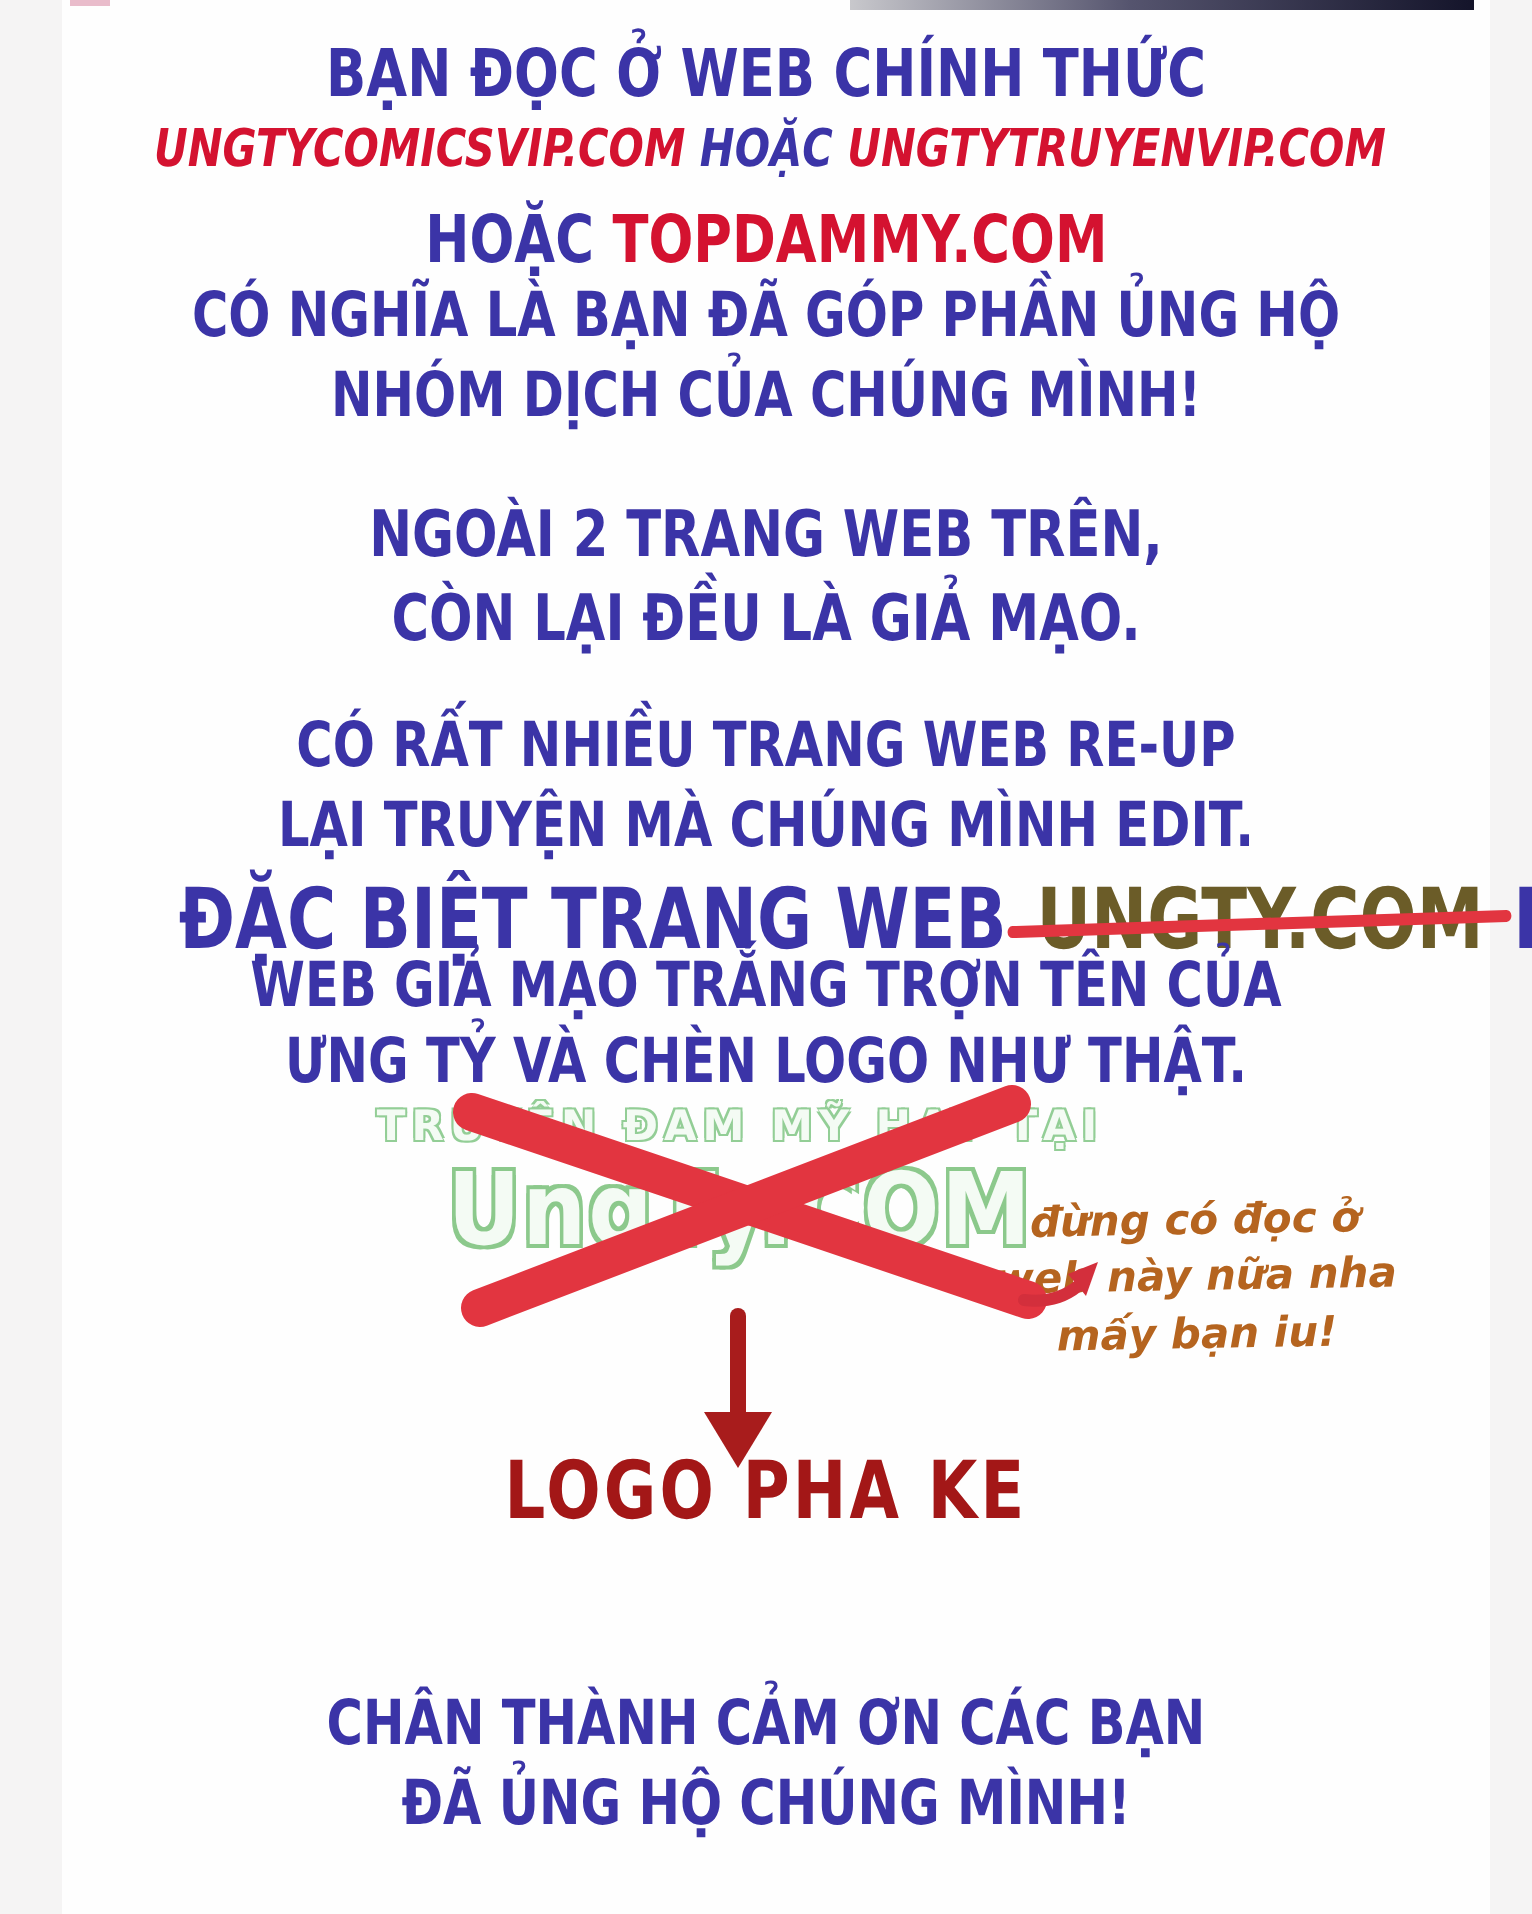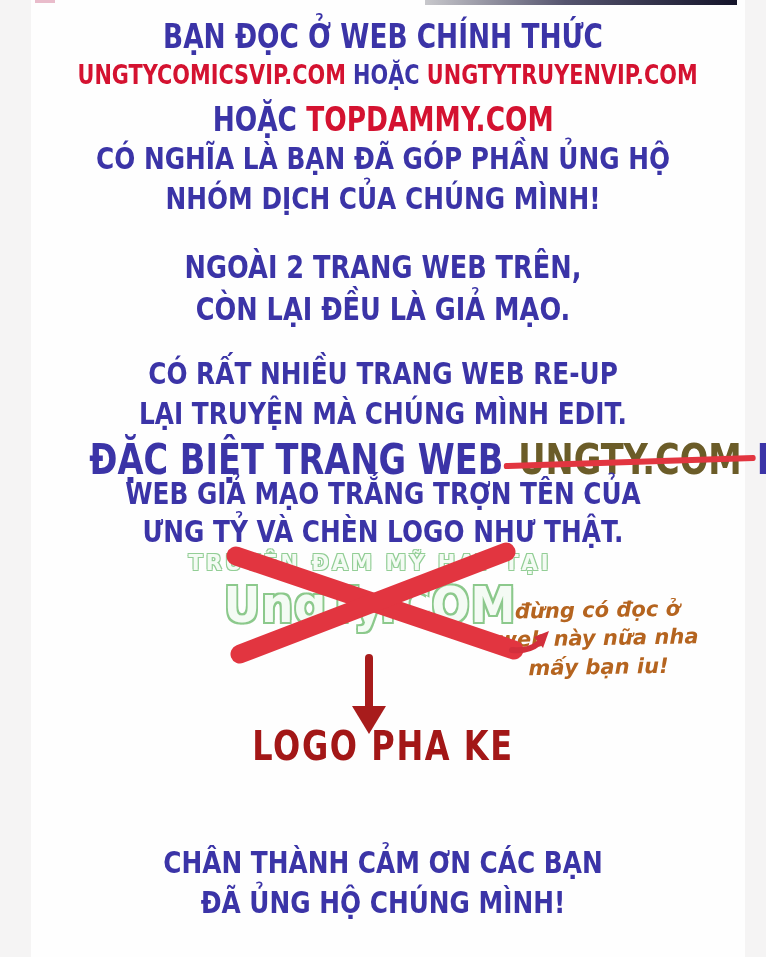--- a/index.html
+++ b/index.html
@@ -70,21 +70,21 @@
 </style>
 </head>
 <body>
 
 <div class="page">
   <div class="paper"></div>
   <div class="top-bar"></div>
   <div class="pink-mark"></div>
 
   <div class="line blue cond" style="top:16px;font-size:33px;">BẠN ĐỌC Ở WEB CHÍNH THỨC</div>
-  <div class="line" style="top:59px;font-size:26px;">
+  <div class="line" style="top:59px;font-size:26px;font-style:italic;">
     <span class="cond" style="display:inline-block;">
       <span class="red">UNGTYCOMICSVIP.COM</span>
       <span class="blue">HOẶC</span>
       <span class="red">UNGTYTRUYENVIP.COM</span>
     </span>
   </div>
   <div class="line" style="top:99px;font-size:33px;">
     <span class="cond" style="display:inline-block;">
       <span class="blue">HOẶC</span>
       <span class="red">TOPDAMMY.COM</span>

